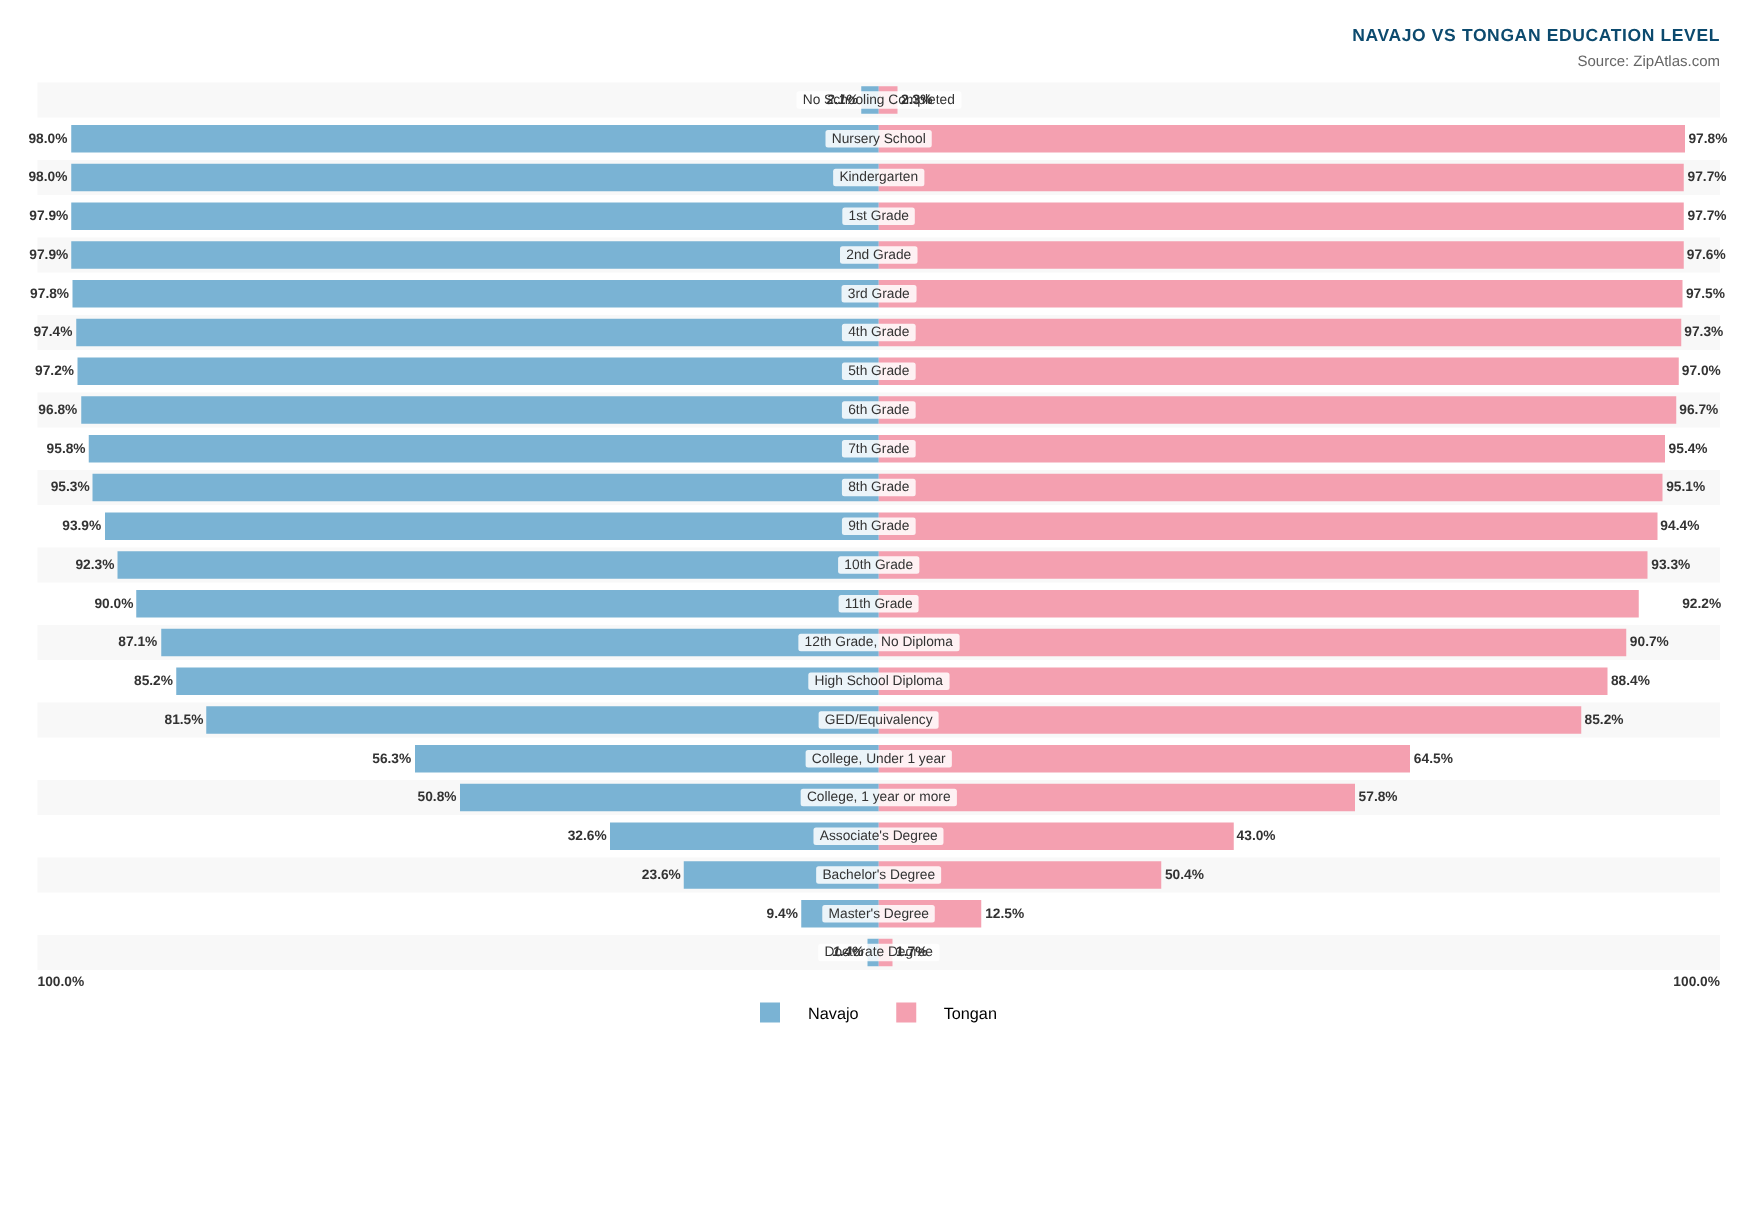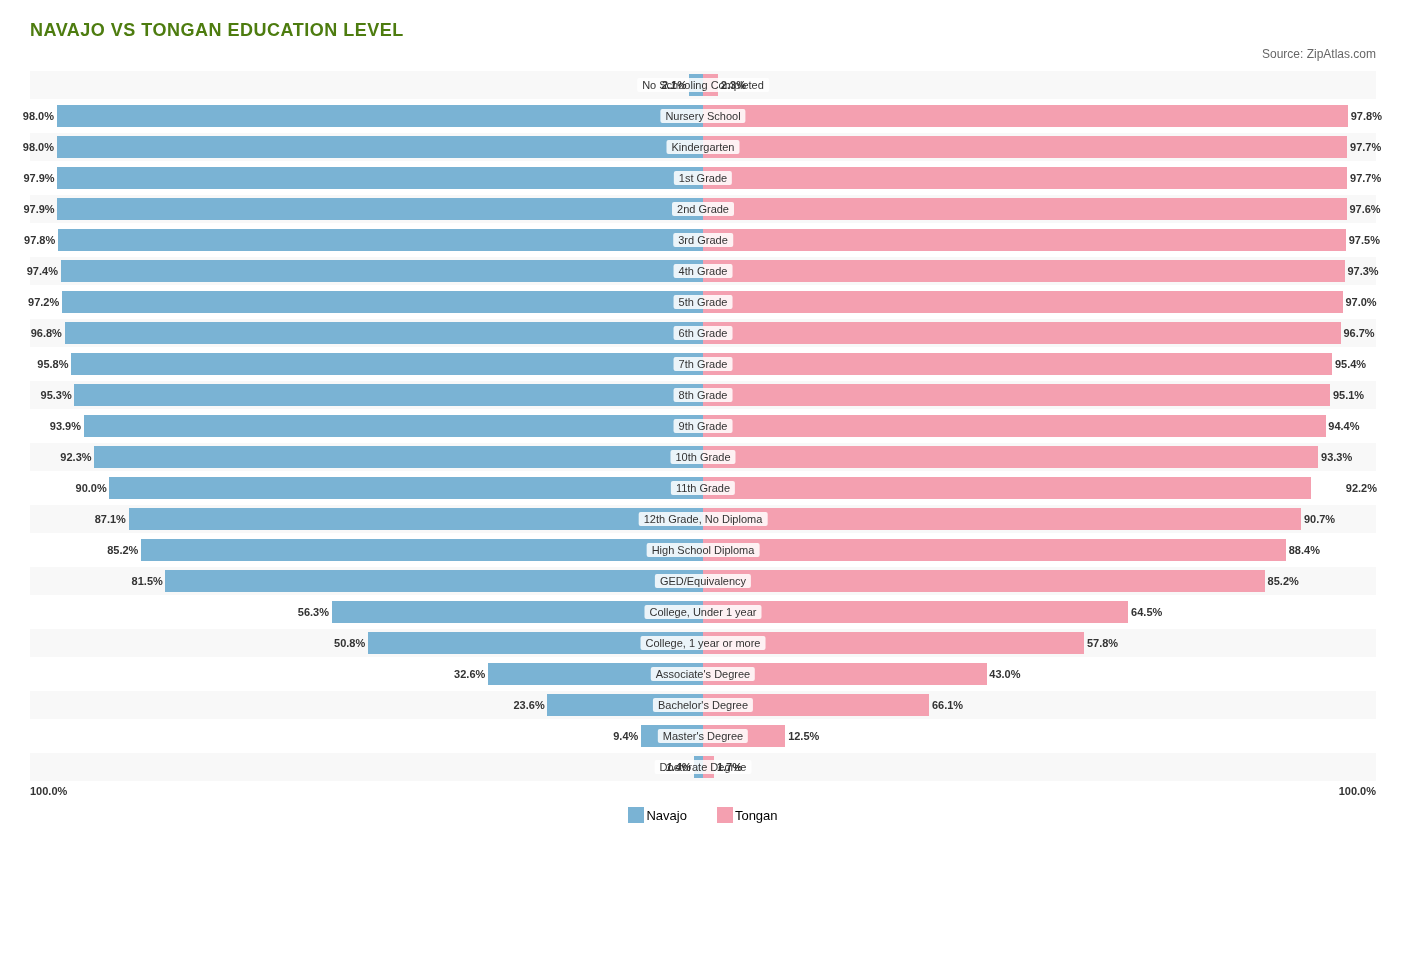--- a/index.html
+++ b/index.html
@@ -4,26 +4,27 @@
   <style>
     * { box-sizing: border-box; margin: 0; padding: 0; }
     body {
       font-family: Arial, sans-serif;
       background: #fff;
       width: 1406px;
       min-height: 975px;
       padding: 20px 30px;
     }
     .chart-title {
-      font-size: 18px;
+      font-size: 14px;
       font-weight: bold;
-      color: #4d7c0f;
+      color: #0c4a6e;
       text-transform: uppercase;
       letter-spacing: 0.5px;
       margin-bottom: 6px;
+      text-align: right;
     }
     .source {
       text-align: right;
       font-size: 12px;
       color: #666;
       margin-bottom: 10px;
     }
     .chart-area {
       position: relative;
       width: 100%;
@@ -93,21 +94,21 @@
     }
     .legend {
       display: flex;
       justify-content: center;
       gap: 30px;
       margin-top: 10px;
     }
     .legend-item {
       display: flex;
       align-items: center;
-      gap: 2px;
+      gap: 22px;
       font-size: 13px;
     }
     .legend-box {
       width: 16px;
       height: 16px;
     }
     .axis-labels {
       display: flex;
       justify-content: space-between;
       font-size: 11px;
@@ -262,21 +263,21 @@
       <div class="bar-right" style="width: 21.07%;"></div>
       <div class="label-center">Associate's Degree</div>
       <div class="val-left" style="margin-right: 16.174%;">32.6%</div>
       <div class="val-right" style="margin-left: 21.27%;">43.0%</div>
     </div>
     <div class="row">
       <div class="bar-left" style="width: 11.564%;"></div>
       <div class="bar-right" style="width: 16.807%;"></div>
       <div class="label-center">Bachelor's Degree</div>
       <div class="val-left" style="margin-right: 11.764%;">23.6%</div>
-      <div class="val-right" style="margin-left: 17.007%;">66.1%</div>
+      <div class="val-right" style="margin-left: 17.007%;">50.4%</div>
     </div>
     <div class="row">
       <div class="bar-left" style="width: 4.606%;"></div>
       <div class="bar-right" style="width: 6.125%;"></div>
       <div class="label-center">Master's Degree</div>
       <div class="val-left" style="margin-right: 4.806%;">9.4%</div>
       <div class="val-right" style="margin-left: 6.325%;">12.5%</div>
     </div>
     <div class="row">
       <div class="bar-left" style="width: 0.686%;"></div>

